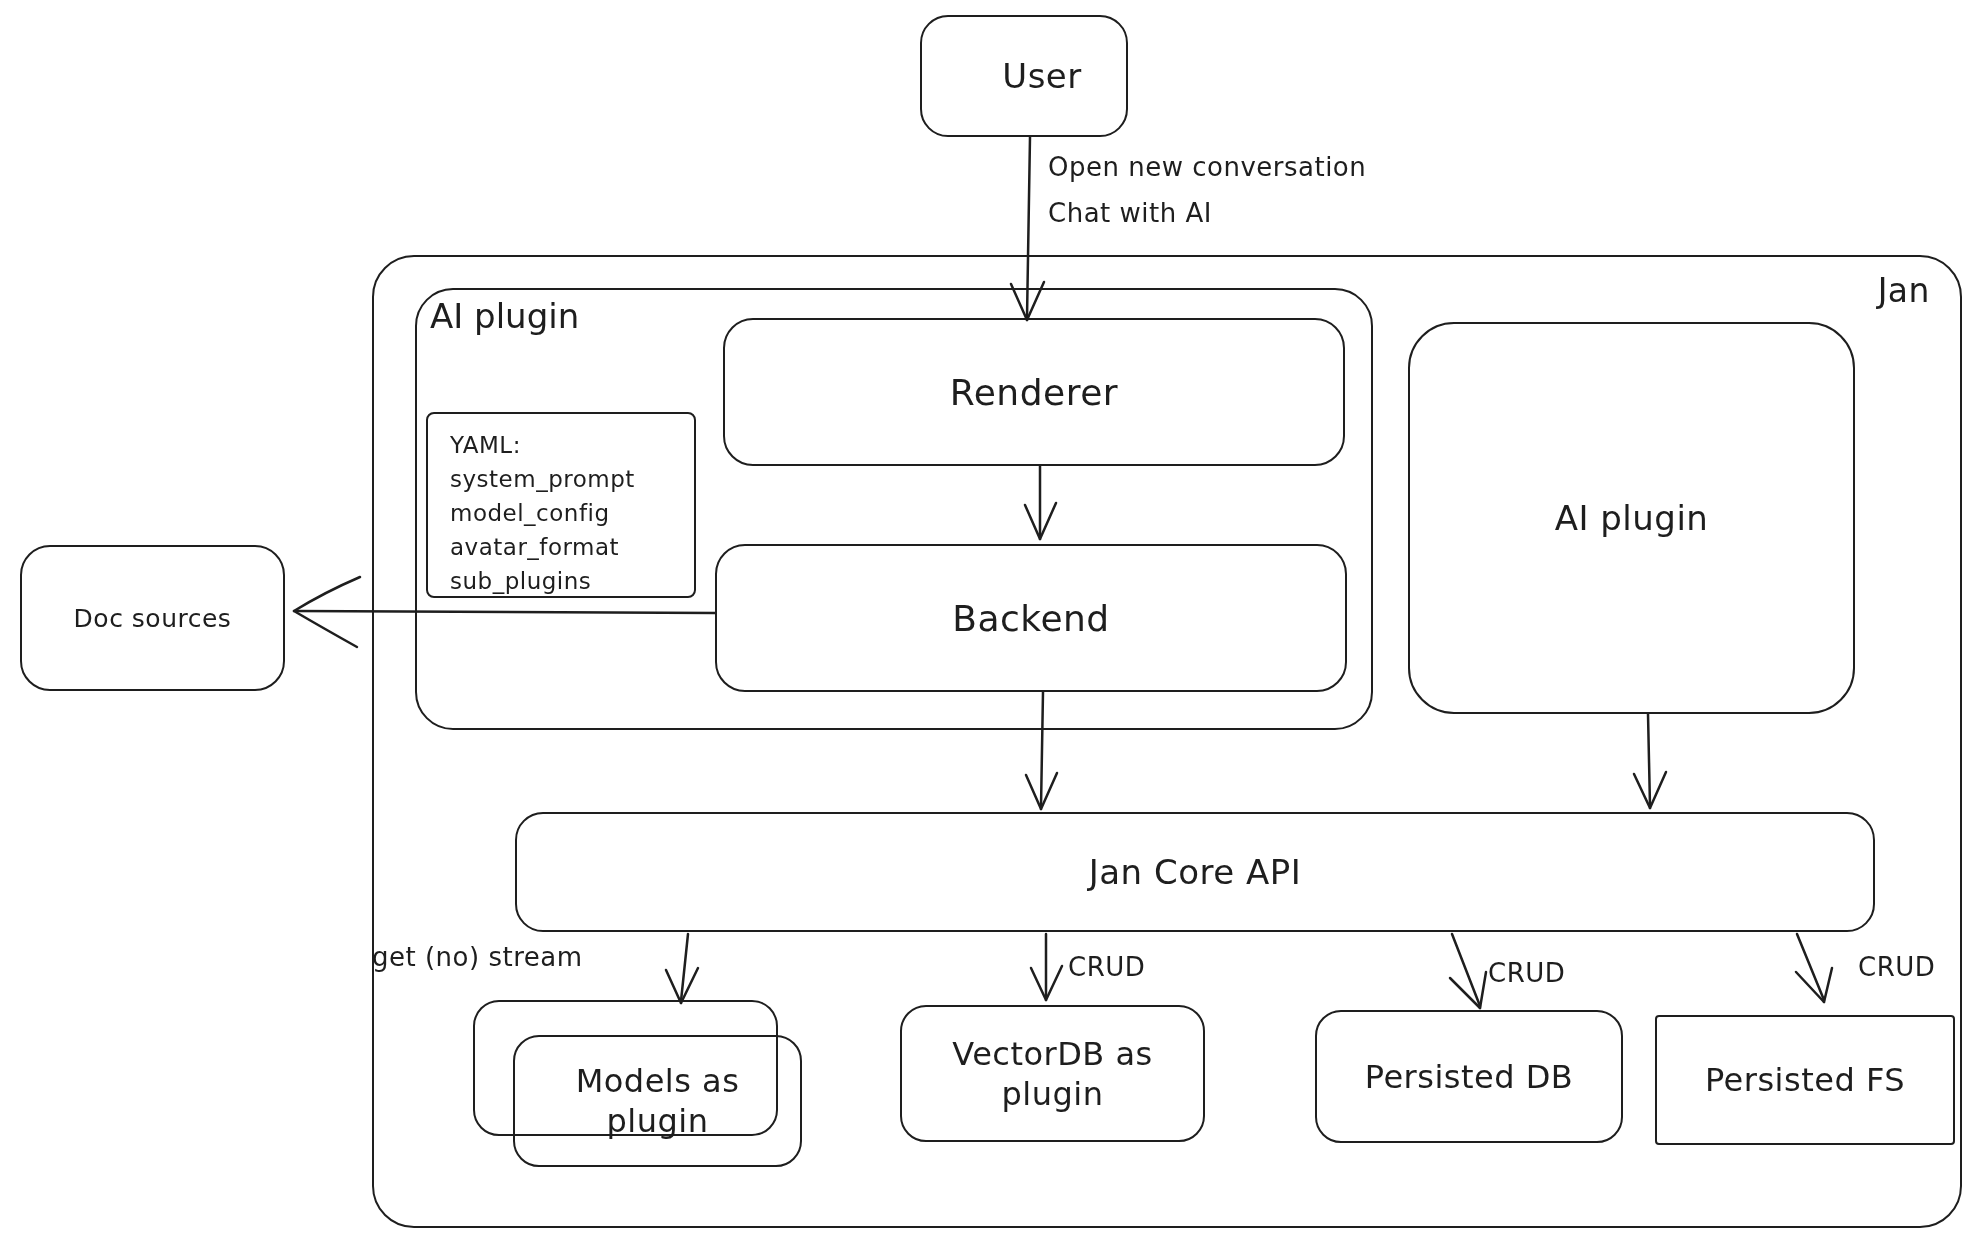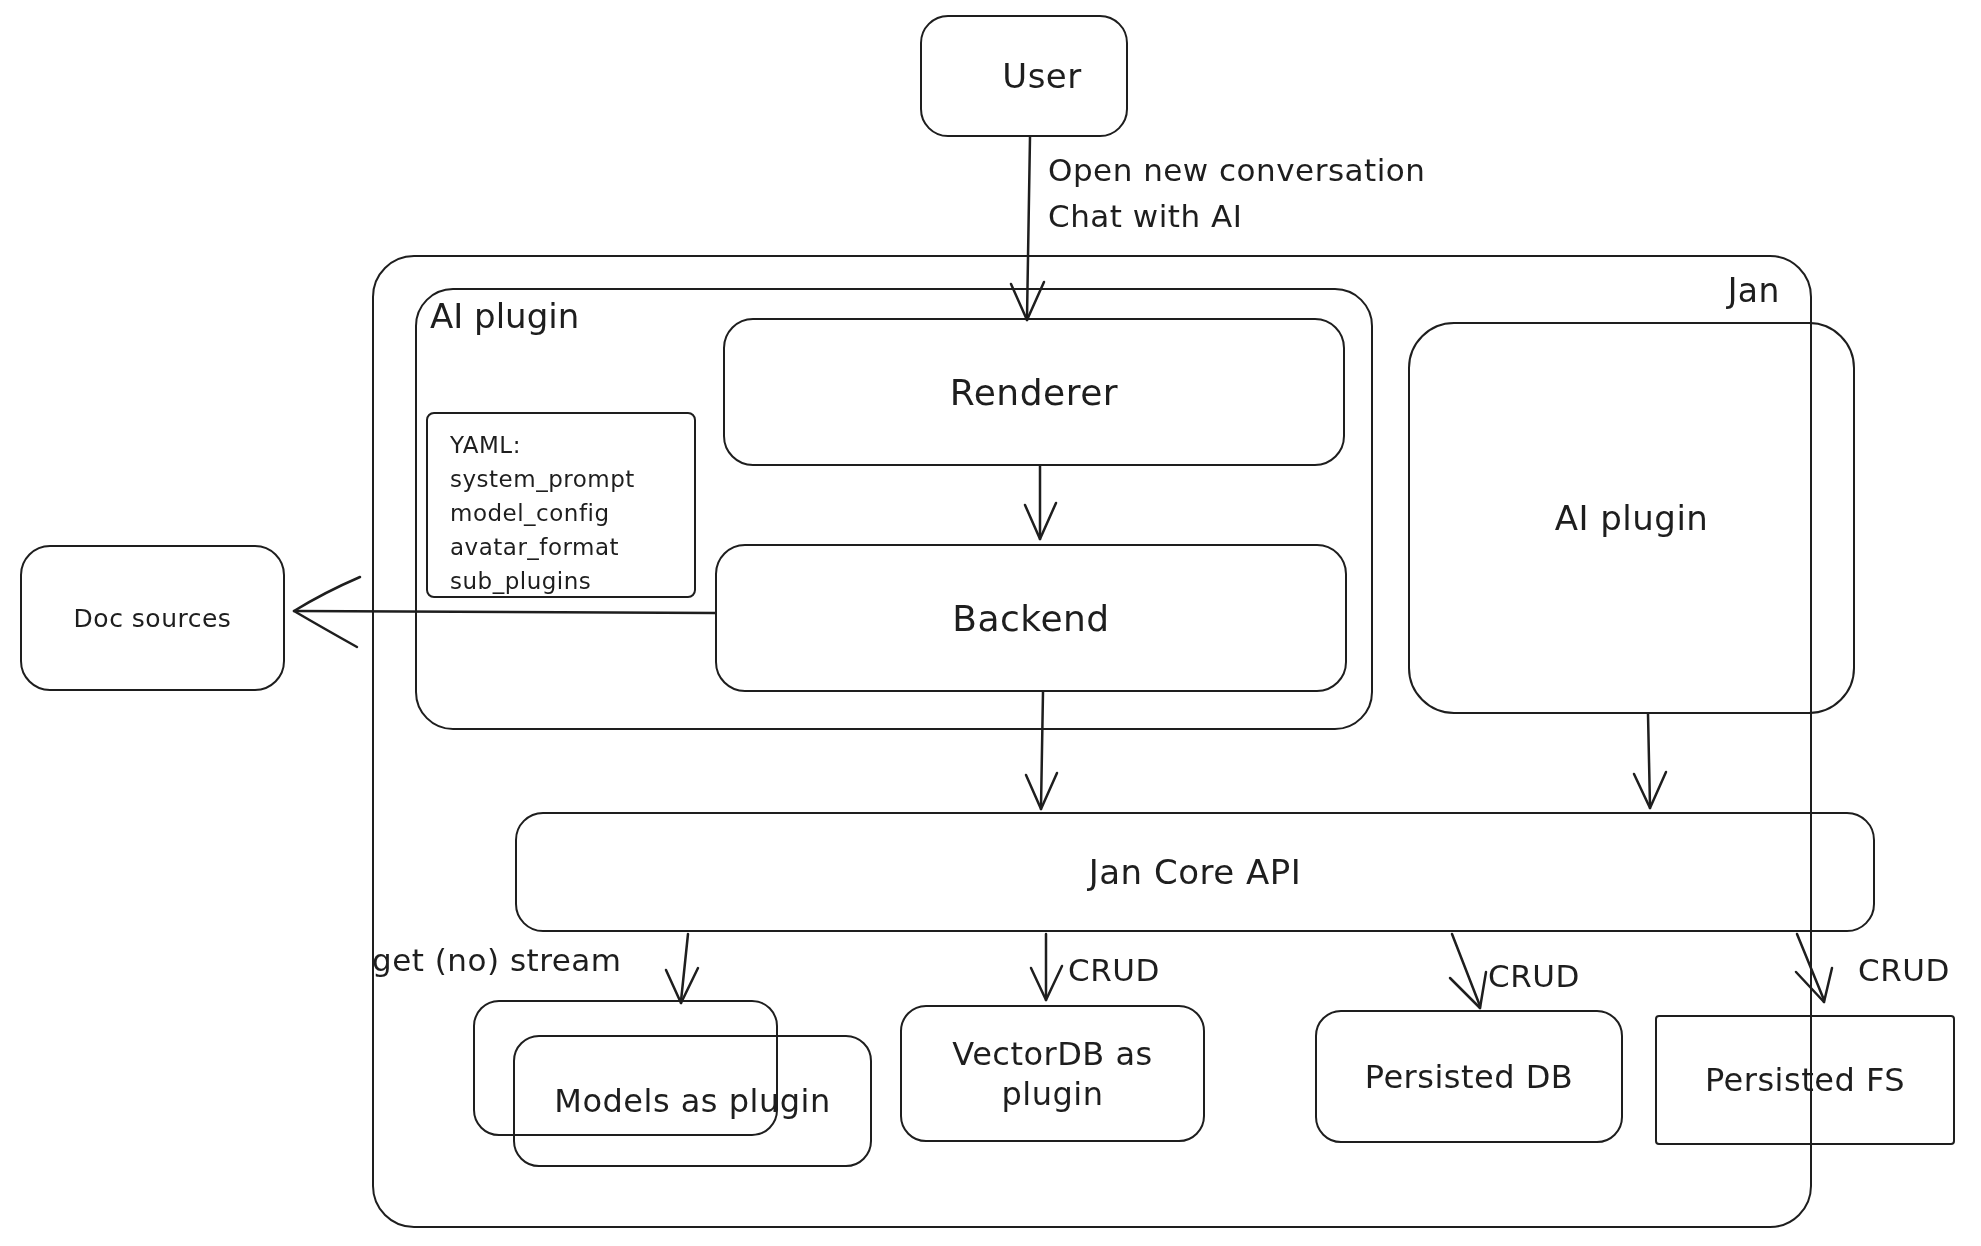--- a/index.html
+++ b/index.html
@@ -30,41 +30,41 @@
     display: flex;
     align-items: center;
     justify-content: center;
     text-align: center;
     box-sizing: border-box;
     letter-spacing: 0.5px;
   }
   .node .lbl { padding: 0 10px; }
 
   .user-box       { left: 920px;  top: 15px;   width: 208px;  height: 122px; border-radius: 28px; font-size: 34px; padding-left: 36px; }
-  .jan-box        { left: 372px;  top: 255px;  width: 1440px; height: 973px; border-radius: 42px; }
+  .jan-box        { left: 372px;  top: 255px;  width: 1590px; height: 973px; border-radius: 42px; }
   .jan-label      { position: absolute; right: 30px; top: 14px; font-size: 33px; }
   .aiplug-container { left: 415px; top: 288px; width: 958px;  height: 442px; border-radius: 38px; }
   .aiplug-container-label { position: absolute; left: 430px; top: 296px; font-size: 34px; }
   .renderer-box   { left: 723px;  top: 318px;  width: 622px;  height: 148px; border-radius: 30px; font-size: 36px; }
   .backend-box    { left: 715px;  top: 544px;  width: 632px;  height: 148px; border-radius: 30px; font-size: 36px; }
   .yaml-box       { left: 426px;  top: 412px;  width: 270px;  height: 186px; border-radius: 8px;
                     align-items: flex-start; justify-content: flex-start; text-align: left;
                     font-size: 23px; line-height: 34px; padding: 14px 8px 8px 22px; }
   .aiplug-right-box { left: 1408px; top: 322px; width: 447px; height: 392px; border-radius: 46px; font-size: 34px; }
   .doc-sources-box { left: 20px;  top: 545px;  width: 265px;  height: 146px; border-radius: 30px; font-size: 25px; }
   .jancore-box    { left: 515px;  top: 812px;  width: 1360px; height: 120px; border-radius: 28px; font-size: 34px; }
   .models-outer   { left: 473px;  top: 1000px; width: 305px;  height: 136px; border-radius: 26px; }
-  .models-inner   { left: 513px;  top: 1035px; width: 359px;  height: 132px; border-radius: 26px; font-size: 32px; line-height: 40px; }
+  .models-inner   { left: 513px;  top: 1035px; width: 289px;  height: 132px; border-radius: 26px; font-size: 32px; line-height: 40px; }
   .vectordb-box   { left: 900px;  top: 1005px; width: 305px;  height: 137px; border-radius: 26px; font-size: 32px; line-height: 40px; }
   .pdb-box        { left: 1315px; top: 1010px; width: 308px;  height: 133px; border-radius: 26px; font-size: 32px; justify-content: center; }
   .pfs-box        { left: 1655px; top: 1015px; width: 300px;  height: 130px; border-radius: 4px; font-size: 32px; }
 
   .edge-label {
     position: absolute;
-    font-size: 31px;
+    font-size: 26px;
     letter-spacing: 0.5px;
     white-space: nowrap;
   }
   .lbl-open   { left: 1048px; top: 152px; }
   .lbl-chat   { left: 1048px; top: 198px; }
   .lbl-stream { left: 372px;  top: 942px; }
   .lbl-crud1  { left: 1068px; top: 952px; }
   .lbl-crud2  { left: 1488px; top: 958px; }
   .lbl-crud3  { left: 1858px; top: 952px; }
 </style>

